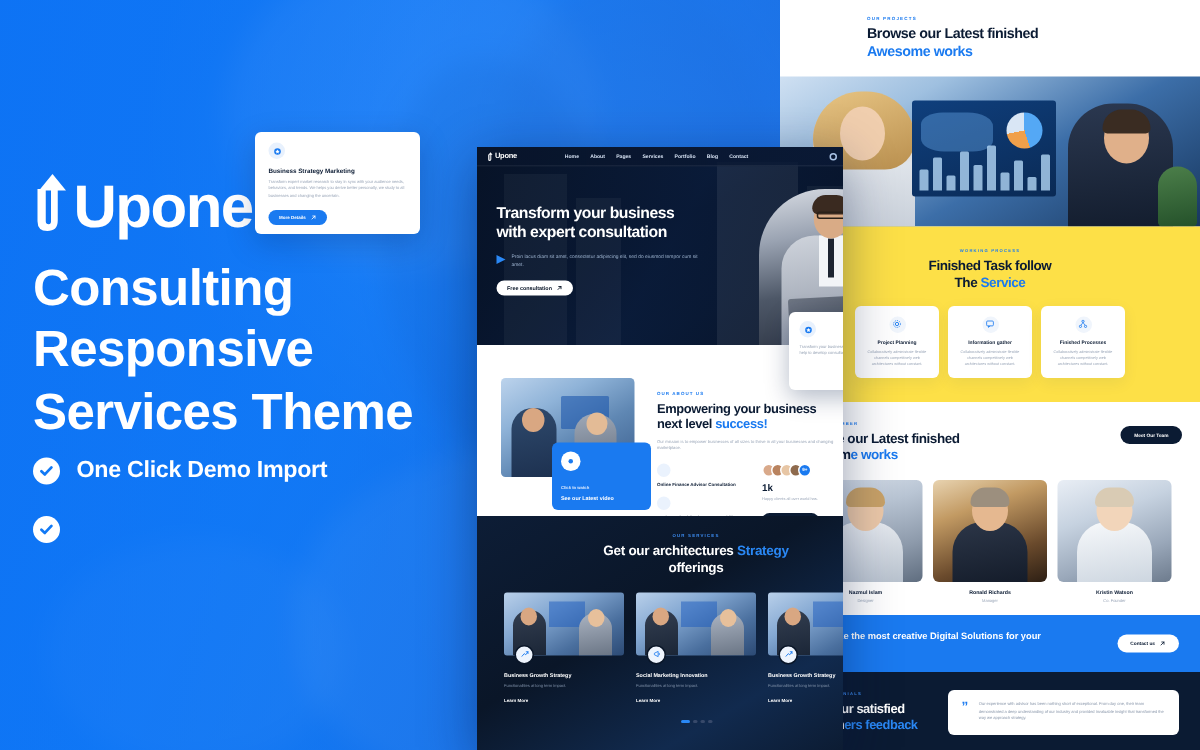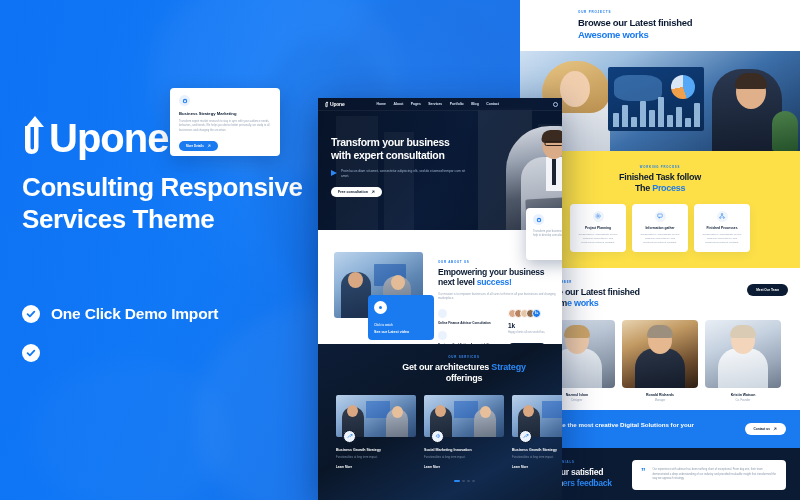--- a/index.html
+++ b/index.html
@@ -32,21 +32,21 @@
     background:linear-gradient(100deg, rgba(13,115,245,.75) 0%, rgba(17,120,246,.55) 45%, rgba(20,105,225,.70) 100%);
   }
 
   
   .logo { position:absolute; left:22px; top:114px; display:flex; align-items:flex-end; gap:1px; }
   .logo-mark { position:relative; width:26px; height:44px; }
   .logo-text { color:#fff; font-size:40px; font-weight:700; letter-spacing:-1px; line-height:1; }
 
   .headline {
     position:absolute; left:22px; top:172px; width:330px;
-    color:#ffffff; font-size:26px; font-weight:700; line-height:1.22; letter-spacing:-.4px;
+    color:#ffffff; font-size:34px; font-weight:700; line-height:1.22; letter-spacing:-.4px;
   }
 
   .features { position:absolute; left:22px; top:305px; }
   .feat { display:flex; align-items:center; gap:11px; margin-bottom:21px; }
   .feat:last-child { margin-bottom:0; }
   .check {
     width:18px; height:18px; border-radius:50%; background:#fff;
     display:flex; align-items:center; justify-content:center; flex:0 0 18px;
   }
   .check svg { display:block; }
@@ -344,21 +344,21 @@
       <div class="rb-mhead"></div>
       <div class="rb-mhair"></div>
       <div class="rb-plant"></div>
     </div>
 
     <div class="proc-sec">
       <div class="proc-head">
         <div class="proc-eyebrow">Working Process</div>
         <div class="proc-title">
           <span>Finished Task follow</span><br>
-          <span>The </span><span class="hl">Process</span>
+          <span>The </span><span class="hl">Service</span>
         </div>
       </div>
       <div class="proc-cards">
         <div class="pcard">
           <div class="pc-ic">
             <svg width="6" height="6" viewBox="0 0 12 12">
                 <circle cx="6" cy="6" r="2.2" fill="none" stroke="#1a7af0" stroke-width="1.2"></circle>
                 <circle cx="6" cy="6" r="4.6" fill="none" stroke="#1a7af0" stroke-width="1.1" stroke-dasharray="1.6 1.4"></circle>
               </svg>
           </div>

